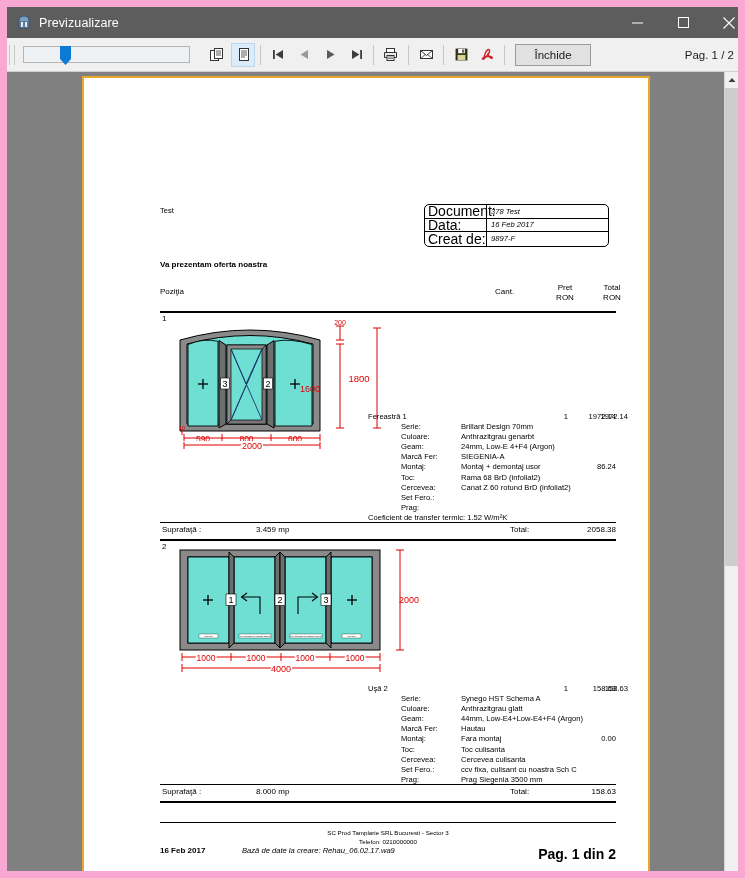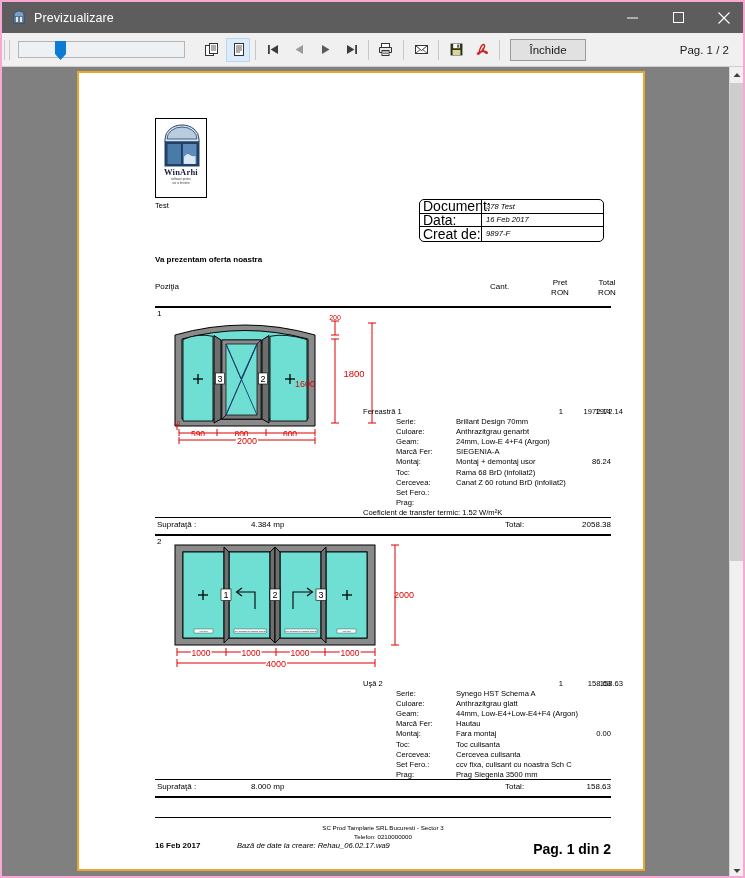--- a/index.html
+++ b/index.html
@@ -10,21 +10,21 @@
     overflow: hidden;
     font-family: "Liberation Sans", sans-serif;
     background: #ffffff;
   }
 
   
   #app {
     position: relative;
     width: 745px; height: 878px;
     background: #14b8a6;
-    border: 2px solid #f9a8d4;
+    border: 7px solid #f9a8d4;
     overflow: hidden;
   }
 
   #titlebar {
     position: absolute; left: 0; top: 0;
     width: 745px; height: 31px;
     background: #5d5d5d;
     display: flex; align-items: center;
   }
   #title-icon {
@@ -454,33 +454,20 @@
 
     <span id="close-btn">Închide</span>
 
     <span id="page-indicator">Pag. 1 / 2</span>
   </div>
 
   <div id="canvas">
     <div id="paper">
       <div id="paper-inner">
 
-        <div id="logo-box">
-          <svg width="50" height="50" viewBox="0 0 50 50" style="position:absolute;left:1px;top:2px;">
-            <path d="M8 18 a17 14 0 0 1 34 0 v3 h-34 z" fill="#dfe8f0" stroke="#20406a" stroke-width="1"></path>
-            <path d="M10 18 a15 12 0 0 1 30 0 z" fill="#b9cde0" stroke="#20406a" stroke-width=".8"></path>
-            <rect x="8" y="21" width="34" height="24" fill="#20406a" stroke="#20406a" stroke-width="1"></rect>
-            <rect x="10.5" y="23" width="13.5" height="20" fill="#4a7aa8"></rect>
-            <rect x="26" y="23" width="13.5" height="20" fill="#5d8cba"></rect>
-            <path d="M27 36 q3 -5 6 -2 q2.5 2 5.5 1 v8 h-11.5 z" fill="#d9e8f4"></path>
-            <rect x="24" y="23" width="2" height="20" fill="#20406a"></rect>
-          </svg>
-          <div id="logo-name">WinArhi</div>
-          <div id="logo-sub">software pentru<br>usi si ferestre</div>
-        </div>
         <div id="logo-caption">Test</div>
 
         <div id="info-table">
           <div class="row">
             <span class="k">Document:</span>
             <span class="v">378 Test</span>
           </div>
           <div class="row">
             <span class="k">Data:</span>
             <span class="v">16 Feb 2017</span>
@@ -591,21 +578,21 @@
           <div><span class="lbl">Cercevea:</span><span class="val">Canat Z 60 rotund BrD (infoliat2)</span></div>
           <div><span class="lbl">Set Fero.:</span><span class="val"></span></div>
           <div><span class="lbl">Prag:</span><span class="val"></span></div>
           <div>Coeficient de transfer termic: 1.52 W/m²K</div>
         </div>
         <div class="spec" style="left:460px; top:334px; width:72px; text-align:right;">1972.14</div>
 
         <div class="hrule-thin" style="left:76px; top:444px; width:456px;"></div>
         <div class="supraf" style="left:76px; top:445px;">
           <span class="lbl">Suprafaţă :</span>
-          <span class="val">4.384 mp</span>
+          <span class="val">3.459 mp</span>
           <span class="tl">Total:</span>
           <span class="tv">2058.38</span>
         </div>
         <div class="hrule-thick" style="left:76px; top:461px; width:456px;"></div>
 
         <div class="item-num" style="left:78px; top:464px;">2</div>
 
         <svg class="drawing" style="left:88px; top:466px;" width="250" height="128" viewBox="0 0 250 128">
 
           <rect x="8" y="6" width="200" height="100" class="framepart"></rect>

